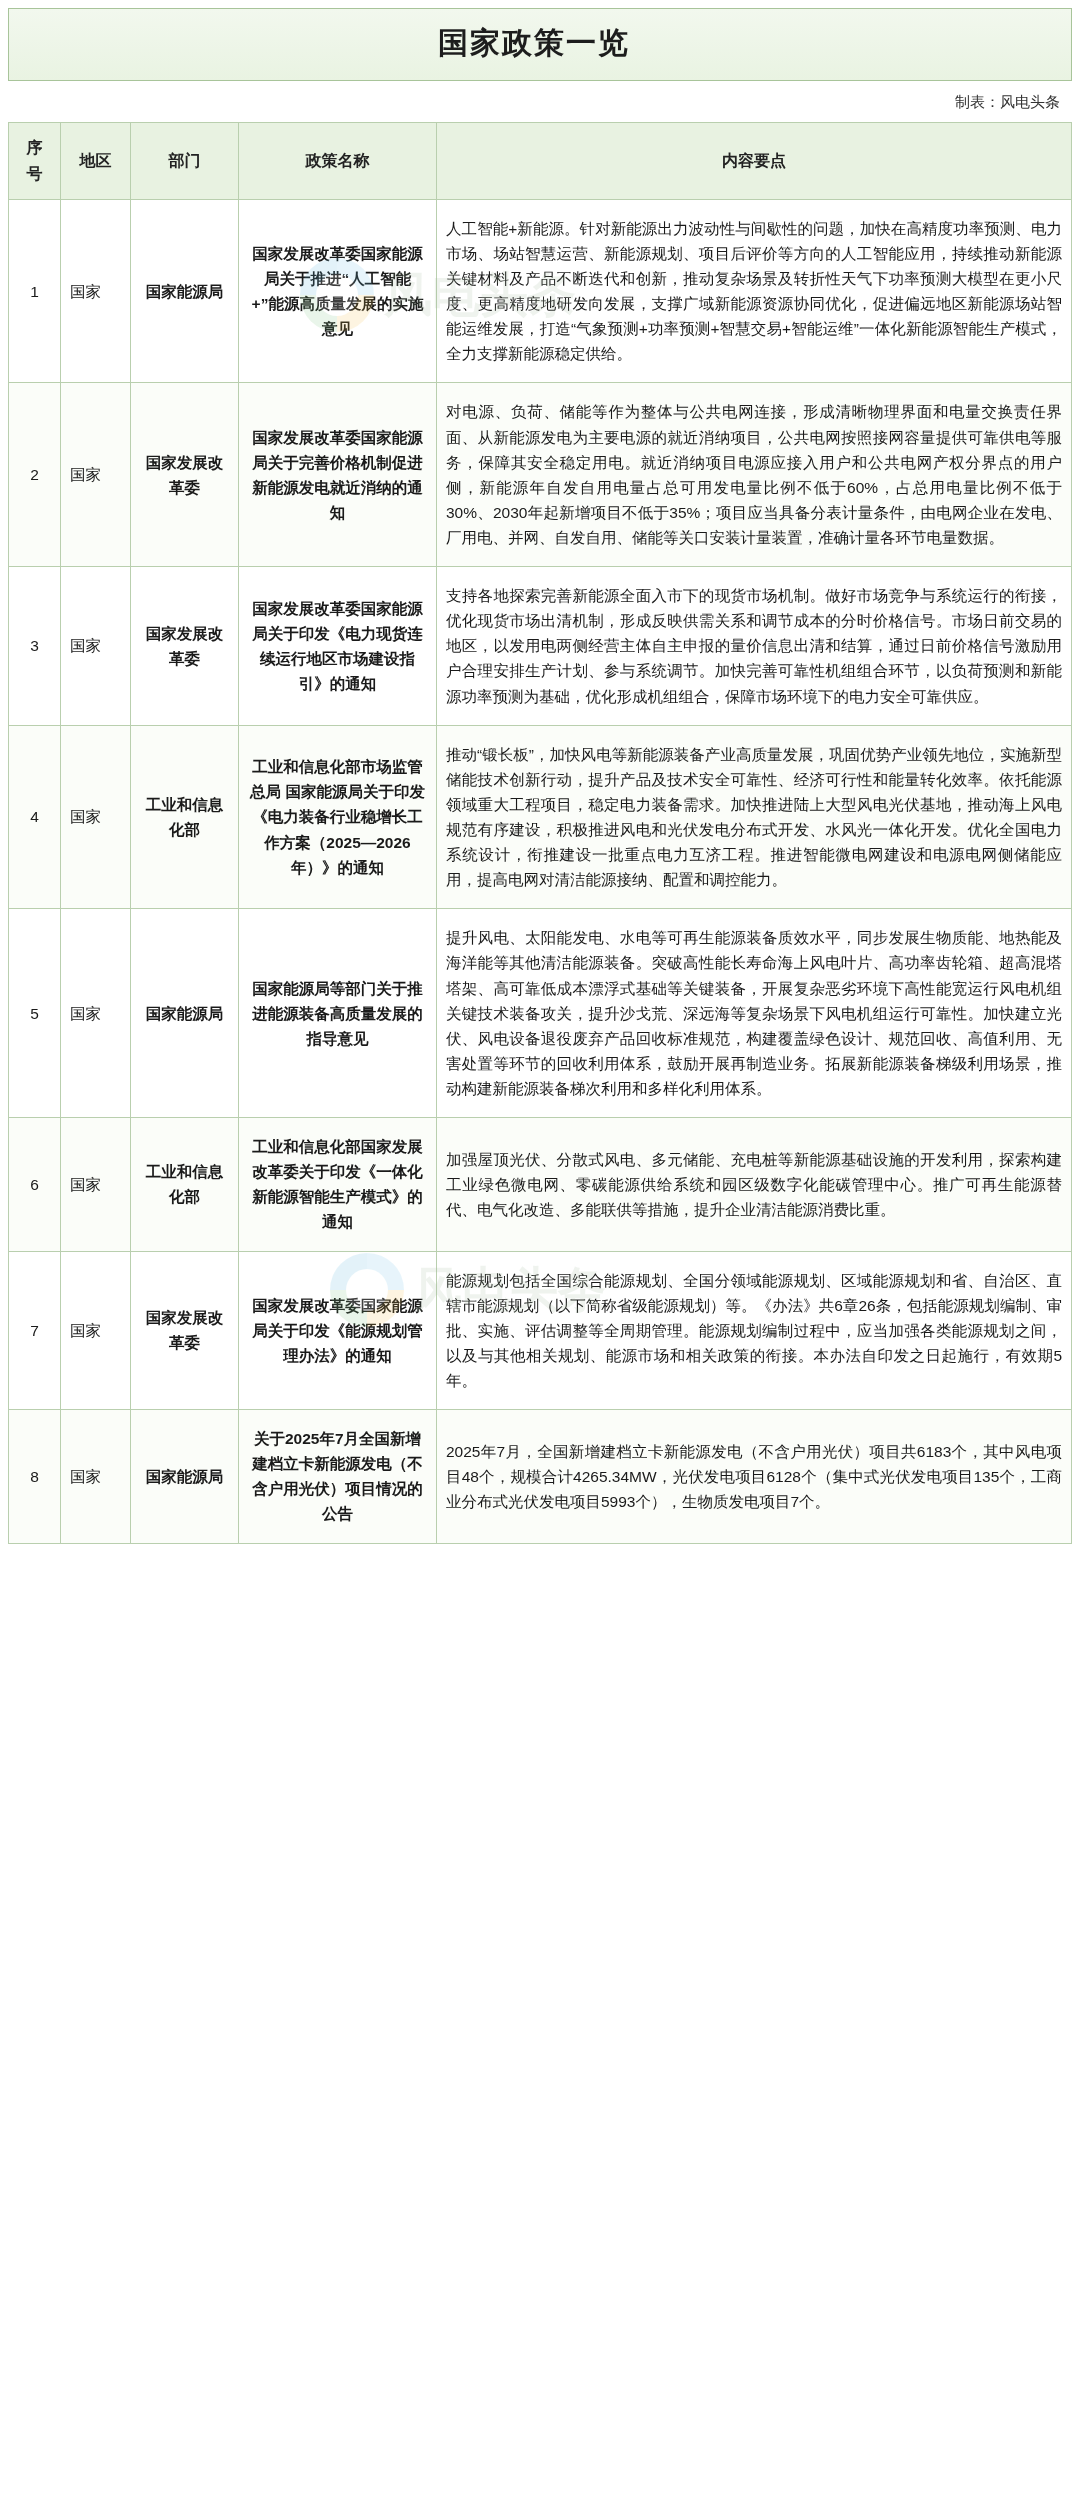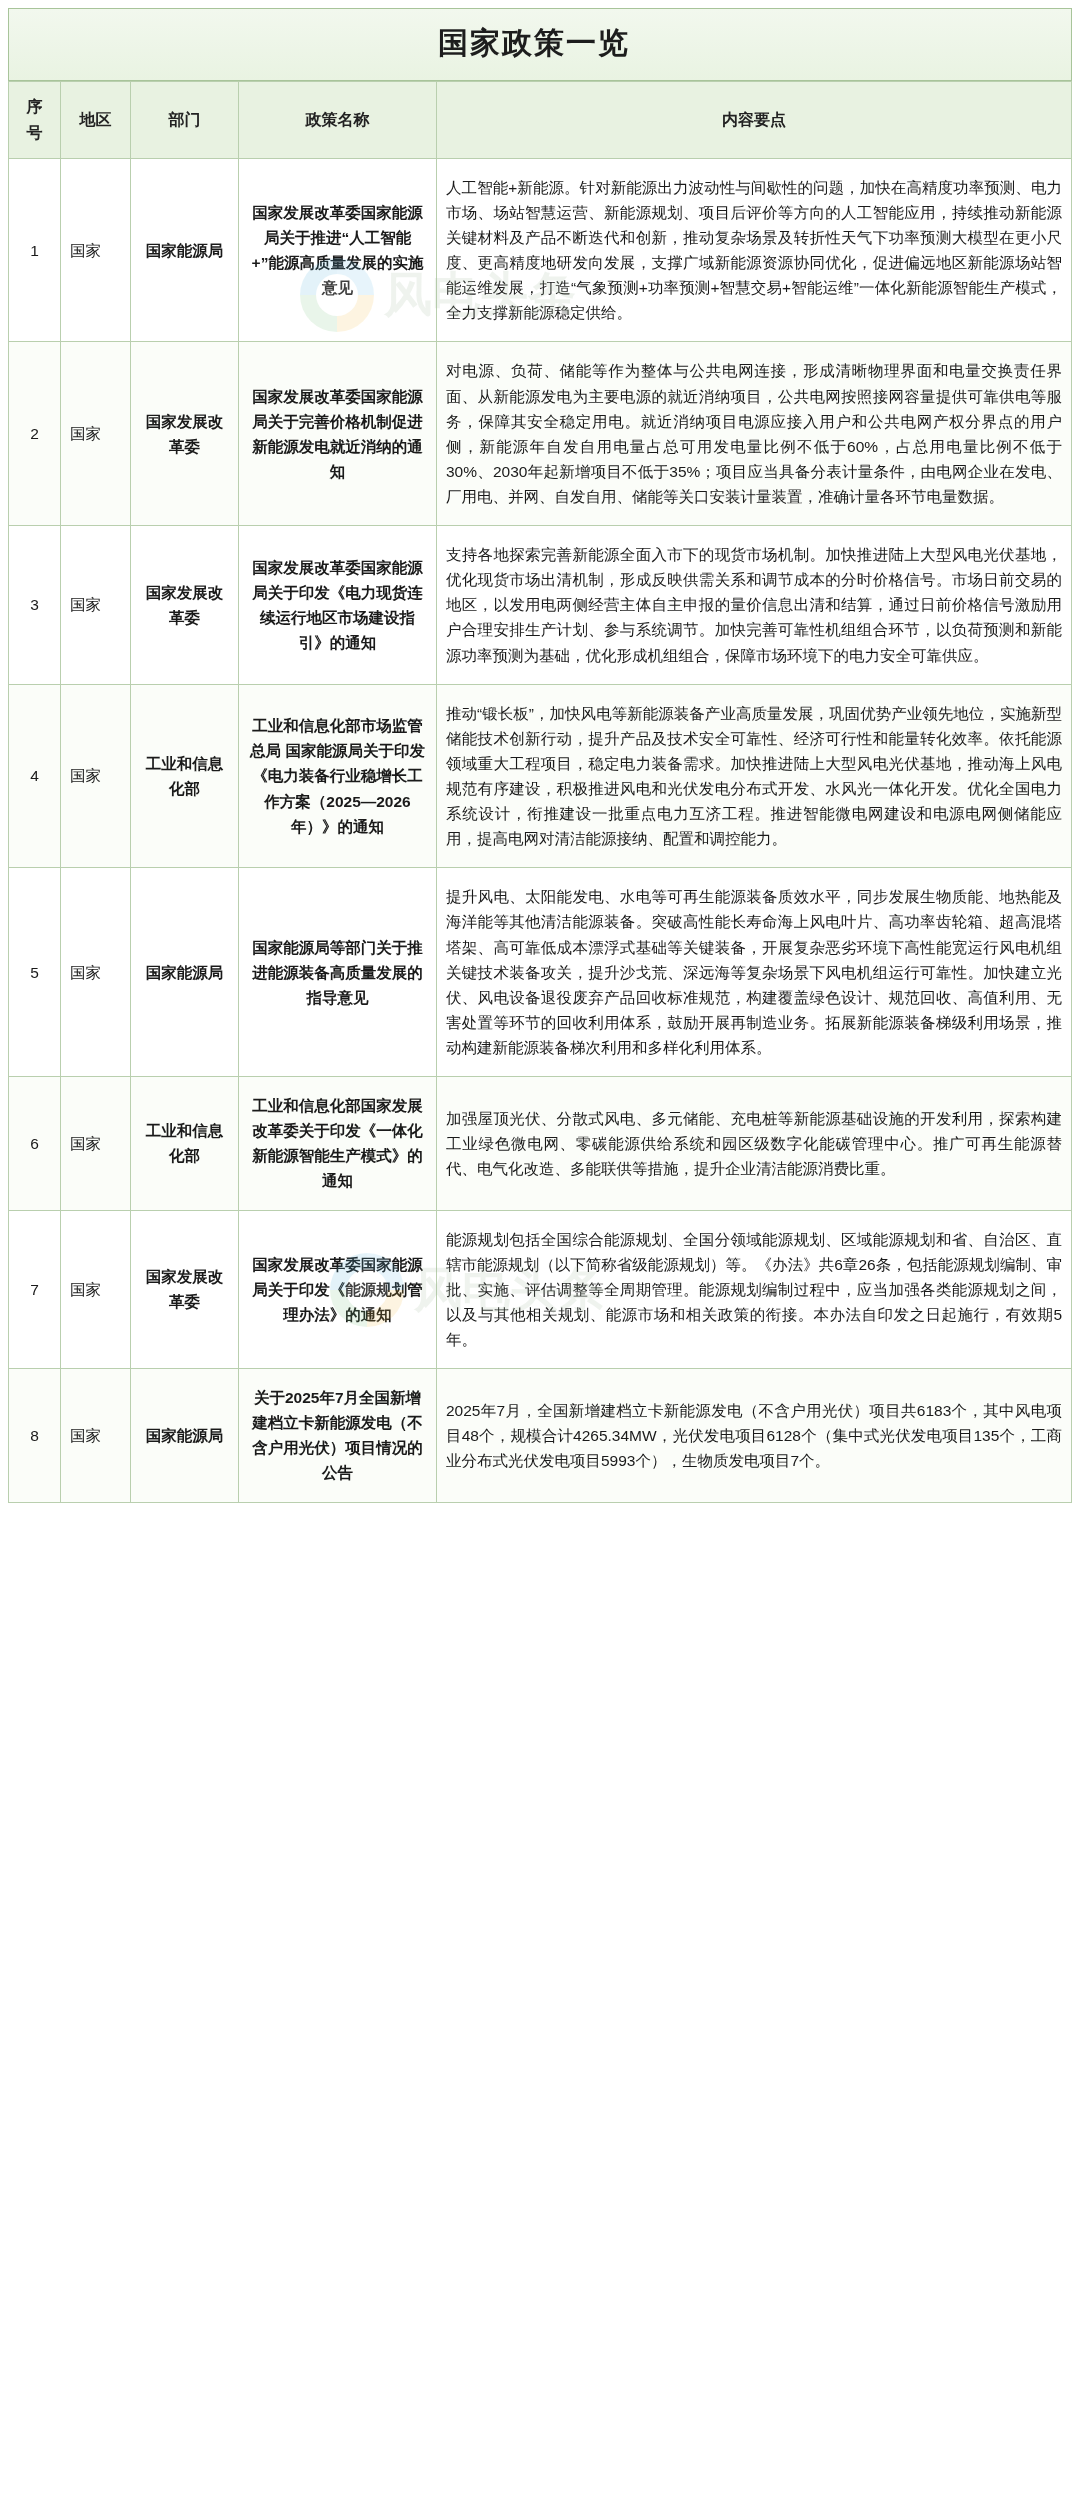--- a/index.html
+++ b/index.html
@@ -145,20 +145,21 @@
   </div>
   <div class="wm wm-3">
     <span class="wm-logo"></span>
     <span>风电头条</span>
   </div>
 
   <div class="title-bar">
     <div class="title-text">国家政策一览</div>
   </div>
 
+  <div class="byline">制表：风电头条</div>
 
   <table class="policy-table">
     <colgroup>
       <col class="c-idx">
       <col class="c-reg">
       <col class="c-dep">
       <col class="c-name">
       <col class="c-body">
     </colgroup>
     <thead>
@@ -183,21 +184,21 @@
         <td class="region">国家</td>
         <td class="dept">国家发展改革委</td>
         <td class="pname">国家发展改革委国家能源局关于完善价格机制促进新能源发电就近消纳的通知</td>
         <td class="content">对电源、负荷、储能等作为整体与公共电网连接，形成清晰物理界面和电量交换责任界面、从新能源发电为主要电源的就近消纳项目，公共电网按照接网容量提供可靠供电等服务，保障其安全稳定用电。就近消纳项目电源应接入用户和公共电网产权分界点的用户侧，新能源年自发自用电量占总可用发电量比例不低于60%，占总用电量比例不低于30%、2030年起新增项目不低于35%；项目应当具备分表计量条件，由电网企业在发电、厂用电、并网、自发自用、储能等关口安装计量装置，准确计量各环节电量数据。</td>
       </tr>
       <tr>
         <td class="idx">3</td>
         <td class="region">国家</td>
         <td class="dept">国家发展改革委</td>
         <td class="pname">国家发展改革委国家能源局关于印发《电力现货连续运行地区市场建设指引》的通知</td>
-        <td class="content">支持各地探索完善新能源全面入市下的现货市场机制。加快推进陆上大型风电光伏基地，优化现货市场出清机制，形成反映供需关系和调节成本的分时价格信号。市场日前交易的地区，以发用电两侧经营主体自主申报的量价信息出清和结算，通过日前价格信号激励用户合理安排生产计划、参与系统调节。加快完善可靠性机组组合环节，以负荷预测和新能源功率预测为基础，优化形成机组组合，保障市场环境下的电力安全可靠供应。</td>
+        <td class="content">支持各地探索完善新能源全面入市下的现货市场机制。做好市场竞争与系统运行的衔接，优化现货市场出清机制，形成反映供需关系和调节成本的分时价格信号。市场日前交易的地区，以发用电两侧经营主体自主申报的量价信息出清和结算，通过日前价格信号激励用户合理安排生产计划、参与系统调节。加快完善可靠性机组组合环节，以负荷预测和新能源功率预测为基础，优化形成机组组合，保障市场环境下的电力安全可靠供应。</td>
       </tr>
       <tr>
         <td class="idx">4</td>
         <td class="region">国家</td>
         <td class="dept">工业和信息化部</td>
         <td class="pname">工业和信息化部市场监管总局 国家能源局关于印发《电力装备行业稳增长工作方案（2025—2026年）》的通知</td>
         <td class="content">推动“锻长板”，加快风电等新能源装备产业高质量发展，巩固优势产业领先地位，实施新型储能技术创新行动，提升产品及技术安全可靠性、经济可行性和能量转化效率。依托能源领域重大工程项目，稳定电力装备需求。加快推进陆上大型风电光伏基地，推动海上风电规范有序建设，积极推进风电和光伏发电分布式开发、水风光一体化开发。优化全国电力系统设计，衔推建设一批重点电力互济工程。推进智能微电网建设和电源电网侧储能应用，提高电网对清洁能源接纳、配置和调控能力。</td>
       </tr>
       <tr>
         <td class="idx">5</td>

